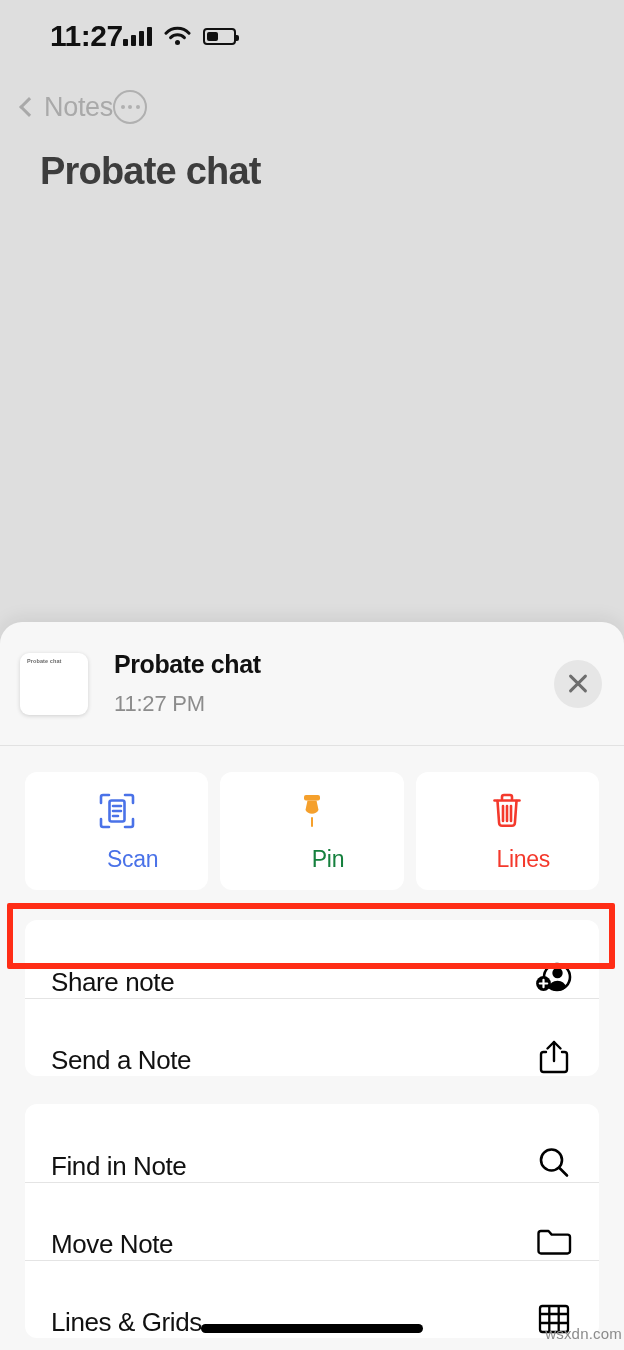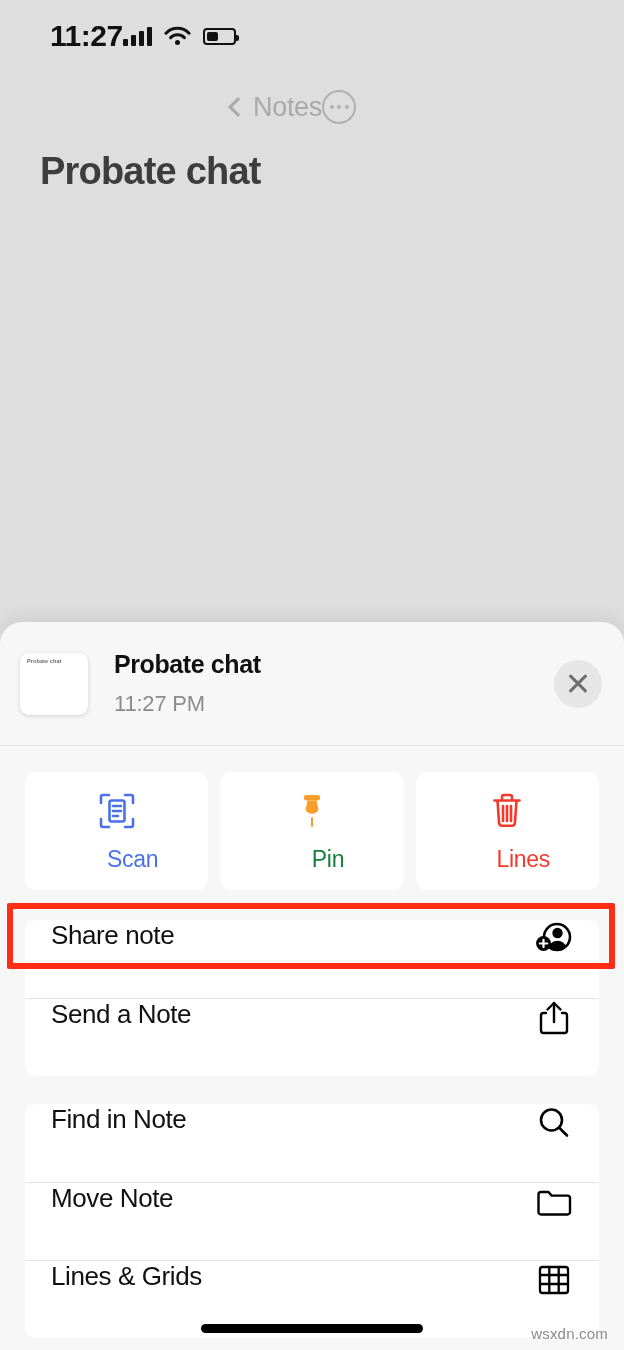--- a/index.html
+++ b/index.html
@@ -38,21 +38,21 @@
   }
   .battery::after {
     content:""; position:absolute; right:-5px; top:5px;
     width:3px; height:6px; background:#111; border-radius:0 2px 2px 0;
   }
   .battery .fill { height:100%; width:45%; background:#111; border-radius:2px; }
 
   
   #nav-bar {
     position:absolute; top:78px; left:0; width:609px; height:58px;
-    display:flex; align-items:center; justify-content:center;
+    display:flex; align-items:center; justify-content:flex-start;
     padding:0 44px 0 16px;
   }
   #back-button {
     display:flex; align-items:center; gap:8px; color:#a9a9a9;
   }
   .chev-back {
     width:14px; height:14px;
     border-left:3.5px solid #a9a9a9; border-bottom:3.5px solid #a9a9a9;
     transform:rotate(45deg); margin-left:6px;
   }
@@ -119,40 +119,40 @@
   .quick-icon { height:42px; display:flex; align-items:center; justify-content:center; }
   .quick-label { font-size:23px; letter-spacing:-0.3px;margin-left:32px; }
 
   
   .menu-group {
     margin:28px 25px 0 25px; background:#ffffff; border-radius:12px;
     overflow:hidden;
   }
   #group-share { margin-top:30px; }
   .menu-row {
-    height:78px; display:flex; align-items:flex-start; justify-content:space-between;
+    height:78px; display:flex; align-items:flex-end; justify-content:space-between;
     padding:0 26px 0 26px;
   }
   .menu-row + .menu-row { border-top:1px solid #e4e4e4; }
   .menu-label { font-size:26px; color:#111; letter-spacing:-0.4px; }
   .menu-icon { width:38px; height:38px; display:flex; align-items:center; justify-content:center; }
 
   
   #share-highlight {
     position:absolute; left:7px; top:903px; width:608px; height:66px;
     border:6px solid #ff2d16; border-radius:2px; pointer-events:none; z-index:5;
   }
 
   
   #home-indicator {
     position:absolute; left:50%; transform:translateX(-50%); bottom:17px;
     width:222px; height:9px; background:#000; border-radius:5px;
   }
   #watermark {
-    position:absolute; right:16px; bottom:8px;
+    position:absolute; right:2px; bottom:8px;
     font-size:15px; color:#8b8b8b; letter-spacing:0.2px;
   }
 </style>
 </head>
 <body>
 
 <div id="screen">
 
   <div id="status-bar">
     <div id="status-time">11:27</div>

